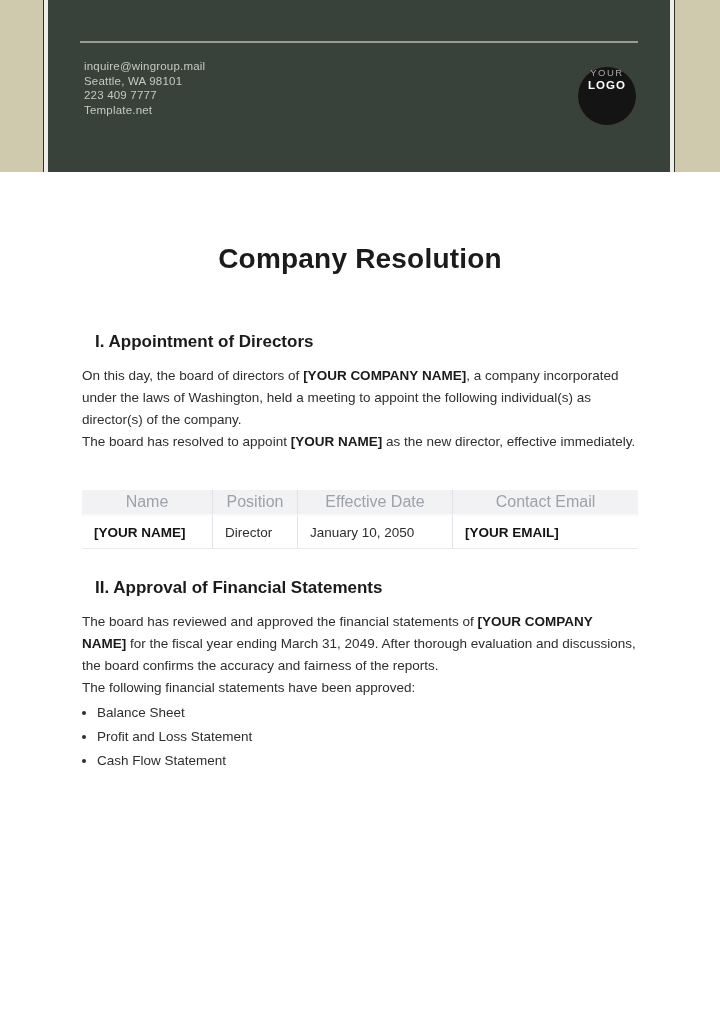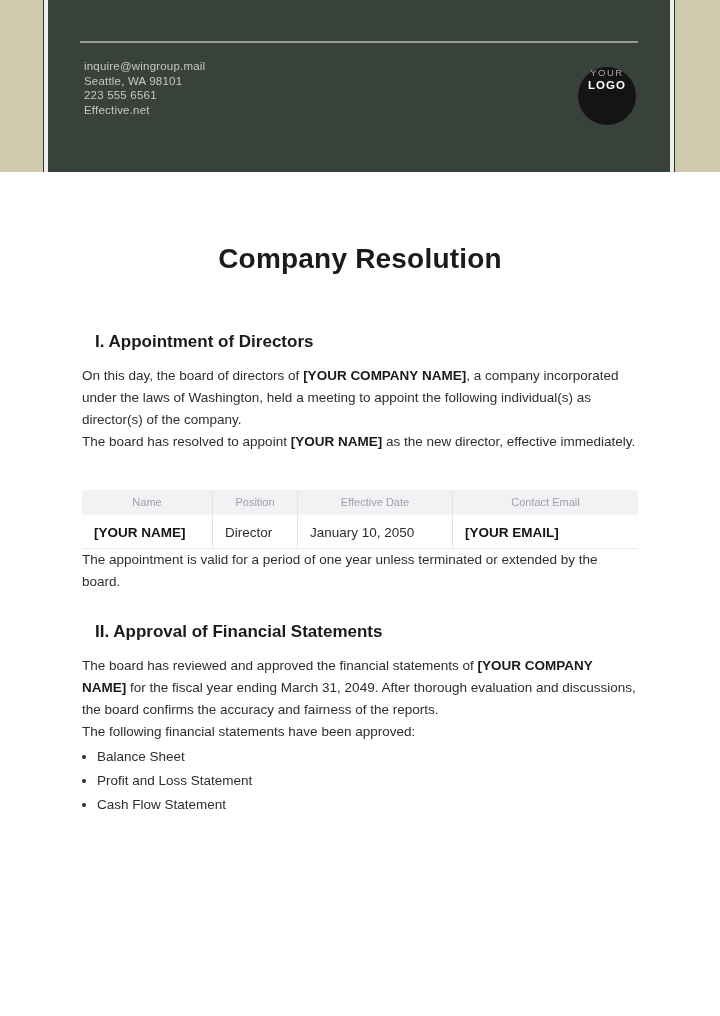--- a/index.html
+++ b/index.html
@@ -57,21 +57,21 @@
   .p2 { margin-top: 39px; }
   .p3 { margin-top: 30px; }
   .p4 { margin-top: 13px; }
   .p5 { margin-top: 36px; }
 
   
   .tablewrap { margin-top: 37px; }
   table { width: 100%; border-collapse: separate; border-spacing: 0; table-layout: fixed; }
   thead th {
     height: 24px; background: #f2f2f5; color: #9da1a9;
-    font-size: 11px; font-weight: normal; text-align: center;
+    font-size: 16px; font-weight: normal; text-align: center;
     border-bottom: 2px solid #fafafc; padding: 0;
   }
   thead th + th, tbody td + td { border-left: 1px solid #e2e2e8; }
   tbody td {
     height: 32px; font-size: 13.5px; color: #2e2e2e;
     padding: 0 0 0 12px; border-bottom: 1px solid #ebebef;
     background: #ffffff;
   }
   tbody td.bold { font-weight: bold; color: #141414; }
 
@@ -81,22 +81,22 @@
 </style>
 </head>
 <body>
 
 <div class="header">
   <div class="header-panel">
     <div class="header-rule"></div>
     <div class="contact">
       <div>inquire@wingroup.mail</div>
       <div>Seattle, WA 98101</div>
-      <div>223 555 6561</div>
-      <div>Effective.net</div>
+      <div>223 409 7777</div>
+      <div>Template.net</div>
     </div>
     <div class="logo">
       <span class="logo-line1">YOUR</span>
       <span class="logo-line2">LOGO</span>
     </div>
   </div>
 </div>
 
 <div class="doc">
   <h1 class="doc-title">Company Resolution</h1>
@@ -125,21 +125,20 @@
         <tr>
           <td class="bold">[YOUR NAME]</td>
           <td>Director</td>
           <td>January 10, 2050</td>
           <td class="bold">[YOUR EMAIL]</td>
         </tr>
       </tbody>
     </table>
   </div>
 
-  <p class="p3"><span>The appointment is valid for a period of one year unless terminated or extended by the board.</span></p>
 
   <h2 class="sec-heading s2">II. Approval of Financial Statements</h2>
   <p class="p4"><span>The board has reviewed and approved the financial statements of </span><strong>[YOUR COMPANY NAME]</strong><span> for the fiscal year ending March 31, 2049. After thorough evaluation and discussions, the board confirms the accuracy and fairness of the reports.</span></p>
   <p class="p5"><span>The following financial statements have been approved:</span></p>
 
   <ul>
     <li>Balance Sheet</li>
     <li>Profit and Loss Statement</li>
     <li>Cash Flow Statement</li>
   </ul>

